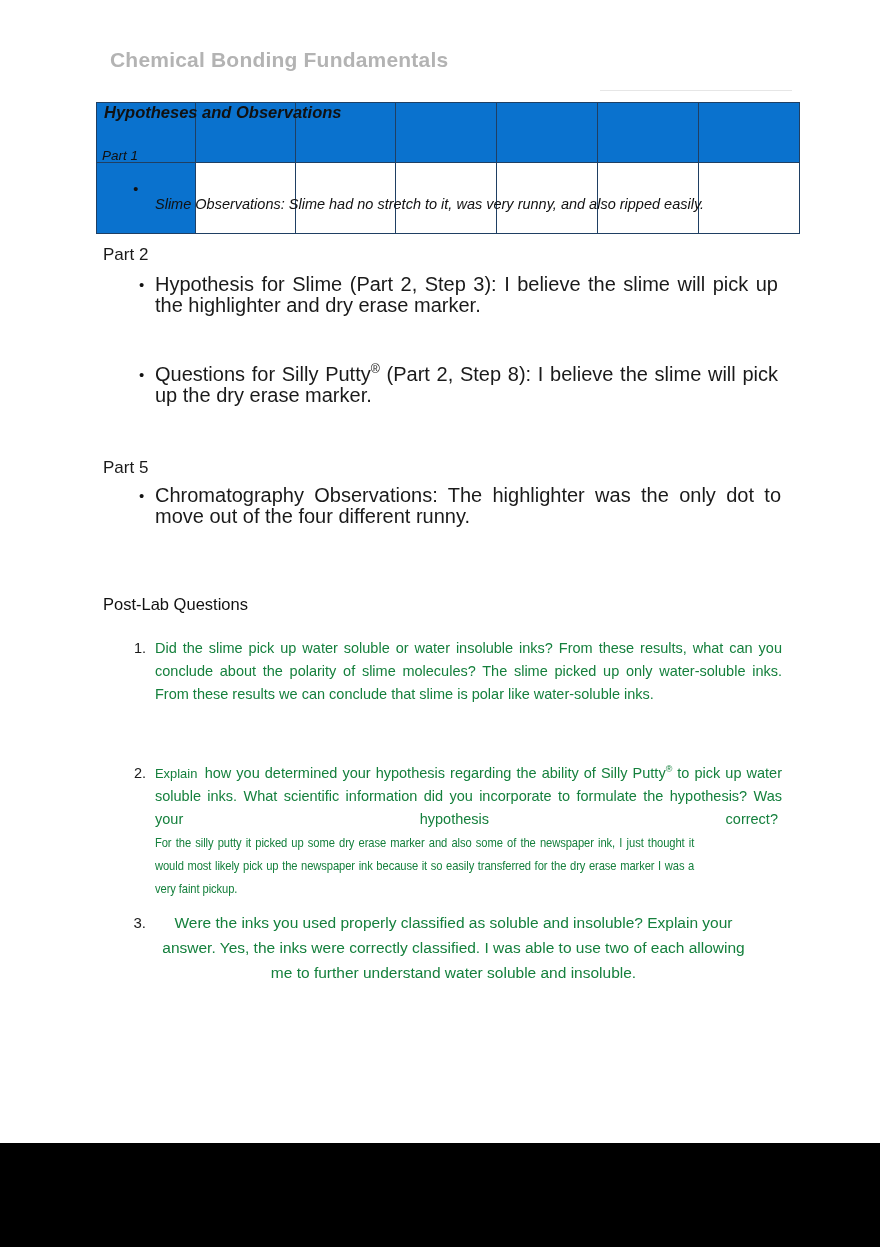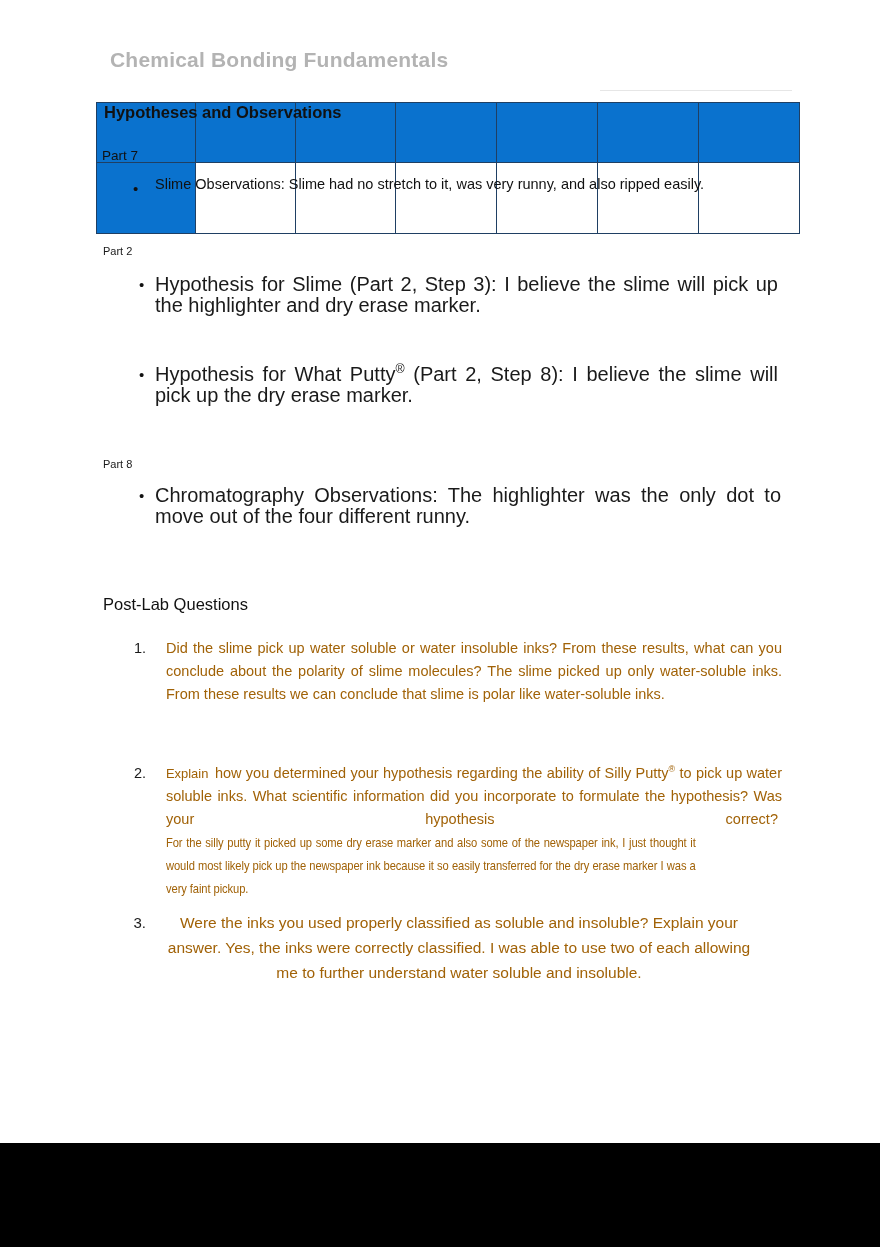--- a/index.html
+++ b/index.html
@@ -81,20 +81,21 @@
   .c5 { width: 100px; }
   .c6 { width: 100px; }
   .c7 { width: 100px; }
 
   
   .tbl-overlay {
     position: absolute;
     left: 0; top: 0;
     width: 880px; height: 260px;
     pointer-events: none;
+    font-style: italic;
   }
   .ov {
     position: absolute;
     white-space: nowrap;
   }
   .ov-heading {
     left: 104px;
     top: 103px;
     font-size: 16.5px;
     font-weight: bold;
@@ -108,30 +109,30 @@
   }
   .ov-bullet-dot {
     left: 133px;
     top: 181px;
     font-size: 15px;
     line-height: 1;
     color: #111111;
   }
   .ov-bullet-text {
     left: 155px;
-    top: 176px;
+    top: 196px;
     font-size: 14.5px;
     color: #111111;
   }
 
   
   .sec-label {
     position: absolute;
     left: 103px;
-    font-size: 11px;
+    font-size: 17px;
     color: #1a1a1a;
   }
 
   .bullet-item {
     position: absolute;
     display: flex;
     align-items: flex-start;
   }
   .bullet-item .dot {
     width: 22px;
@@ -171,23 +172,22 @@
     font-size: 14.5px;
     line-height: 23px;
     color: #1a1a1a;
     text-align: right;
     padding-right: 9px;
     box-sizing: border-box;
   }
   .qitem .qtxt {
     font-size: 14.5px;
     line-height: 23px;
-    color: #a16207;
+    color: #15803d;
     text-align: justify;
-    margin-left: 11px;
   }
   .q3 .num { line-height: 25px; font-size: 15px; }
   .q3 .qtxt { font-size: 15.5px; line-height: 25px; text-align: center; }
 
   .condensed {
     font-size: 13px;
     font-stretch: condensed;
     transform: scaleX(0.86);
     transform-origin: left center;
     display: inline-block;
@@ -244,38 +244,38 @@
         <td class="cell-white c5"></td>
         <td class="cell-white c6"></td>
         <td class="cell-white c7"></td>
       </tr>
     </tbody>
       </table>
   </div>
 
   <div class="tbl-overlay">
     <div class="ov ov-heading">Hypotheses and Observations</div>
-    <div class="ov ov-part1">Part 7</div>
+    <div class="ov ov-part1">Part 1</div>
     <div class="ov ov-bullet-dot">•</div>
     <div class="ov ov-bullet-text">Slime Observations: Slime had no stretch to it, was very runny, and also ripped easily.</div>
   </div>
 
   <div class="sec-label" style="top:245px;">Part 2</div>
 
   <div class="bullet-item" style="left:133px; top:274px; width:645px;">
     <span class="dot">•</span>
     <span class="btxt">Hypothesis for Slime (Part 2, Step 3): I believe the slime will pick up the highlighter and dry erase marker.</span>
   </div>
 
   <div class="bullet-item" style="left:133px; top:364px; width:645px;">
     <span class="dot">•</span>
-    <span class="btxt"><span>Hypothesis for What Putty</span><sup>®</sup><span> (Part 2, Step 8): I believe the slime will pick up the dry erase marker.</span></span>
-  </div>
-
-  <div class="sec-label" style="top:458px;">Part 8</div>
+    <span class="btxt"><span>Questions for Silly Putty</span><sup>®</sup><span> (Part 2, Step 8): I believe the slime will pick up the dry erase marker.</span></span>
+  </div>
+
+  <div class="sec-label" style="top:458px;">Part 5</div>
 
   <div class="bullet-item" style="left:133px; top:485px; width:648px;">
     <span class="dot">•</span>
     <span class="btxt">Chromatography Observations: The highlighter was the only dot to move out of the four different runny.</span>
   </div>
 
   <div class="post-lab-title">Post-Lab Questions</div>
 
   <div class="qitem" style="left:122px; top:637px; width:660px;">
     <span class="num">1.</span>

